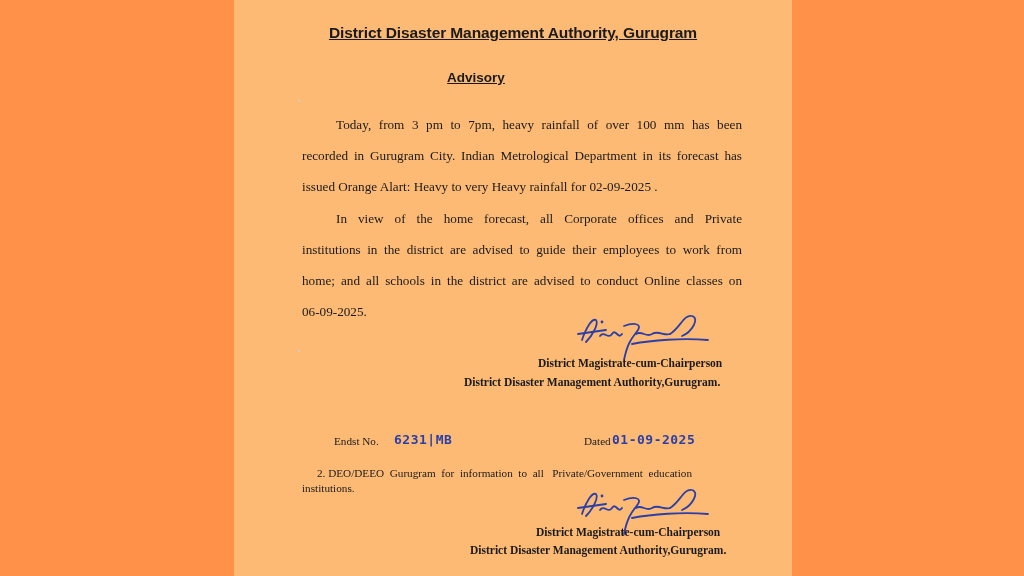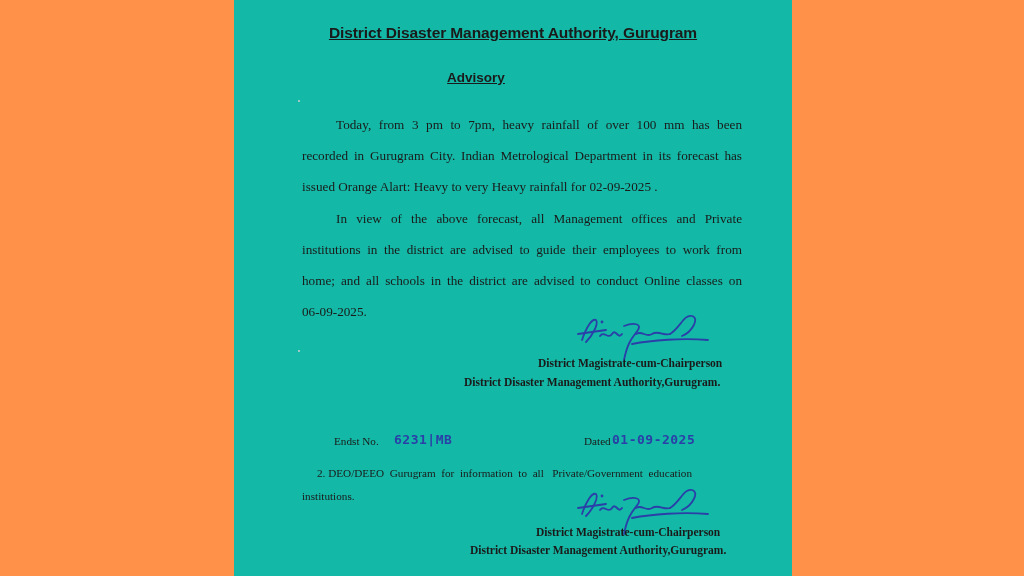--- a/index.html
+++ b/index.html
@@ -4,21 +4,21 @@
 <style>
   html, body { margin:0; padding:0; }
   body {
     width:1024px; height:576px; overflow:hidden;
     background:#FF9148;
     position:relative;
     font-family:"Liberation Serif", "DejaVu Serif", serif;
   }
   .page {
     position:absolute; left:234px; top:0; width:558px; height:576px;
-    background:#14b8a6;
+    background:#fdba74;
     color:#1a1a1a;
   }
   .abs { position:absolute; white-space:nowrap; }
   .title {
     left:0; width:558px; top:24px; text-align:center;
     font-family:"Liberation Sans", "DejaVu Sans", sans-serif;
     font-weight:bold; font-size:15.5px; text-decoration:underline;
     letter-spacing:-0.1px;
   }
   .subtitle {
@@ -55,21 +55,21 @@
 
   <div class="dot" style="left:64px; top:100px;"></div>
 
   <div class="para" style="top:109px;">
     <span class="line indent">Today, from 3 pm to 7pm, heavy rainfall of over 100 mm has been</span>
     <span class="line">recorded in Gurugram City. Indian Metrological Department in its forecast has</span>
     <span class="line last">issued Orange Alart: Heavy to very Heavy rainfall for  02-09-2025 .</span>
   </div>
 
   <div class="para" style="top:203px;">
-    <span class="line indent">In view of the above forecast, all Management offices and Private</span>
+    <span class="line indent">In view of the home forecast, all Corporate offices and Private</span>
     <span class="line">institutions in the district are advised to guide their employees to work from</span>
     <span class="line">home; and all schools in the district are advised to conduct Online classes on</span>
     <span class="line last">06-09-2025.</span>
   </div>
 
   <div class="dot" style="left:64px; top:350px;"></div>
 
   <svg class="sig" style="left:338px; top:310px;" width="140" height="52" viewBox="0 0 140 52">
     <g fill="none" stroke="#2a3fa8" stroke-width="1.8" stroke-linecap="round">
       <path d="M10 30 C14 18, 20 8, 24 10 C27 14, 20 26, 14 32"></path>
@@ -84,21 +84,21 @@
   </svg>
   <div class="abs sig-block" style="left:304px; top:357px;">District Magistrate-cum-Chairperson</div>
   <div class="abs sig-block" style="left:230px; top:376px;">District Disaster Management Authority,Gurugram.</div>
 
   <div class="abs small" style="left:100px; top:435px;">Endst No.</div>
   <div class="abs handwritten" style="left:160px; top:432px;">6231|MB</div>
   <div class="abs small" style="left:350px; top:435px;">Dated -</div>
   <div class="abs handwritten" style="left:378px; top:432px;">01-09-2025</div>
 
   <div class="abs small" style="left:83px; top:467px; width:422px; white-space:pre;">2. DEO/DEEO  Gurugram  for  information  to  all   Private/Government  education</div>
-  <div class="abs small" style="left:68px; top:482px;margin-top:8px;">institutions.</div>
+  <div class="abs small" style="left:68px; top:482px;">institutions.</div>
 
   <svg class="sig" style="left:338px; top:484px;" width="140" height="52" viewBox="0 0 140 52">
     <g fill="none" stroke="#2a3fa8" stroke-width="1.8" stroke-linecap="round">
       <path d="M10 30 C14 18, 20 8, 24 10 C27 14, 20 26, 14 32"></path>
       <path d="M6 24 L34 20"></path>
       <path d="M28 26 C32 20, 36 30, 40 24 C44 18, 46 30, 50 24"></path>
       <path d="M52 16 C62 12, 70 14, 66 20 C62 26, 56 30, 52 50"></path>
       <path d="M64 24 C70 20, 74 28, 80 24 C86 20, 92 26, 98 24"></path>
       <path d="M98 24 C108 18, 112 4, 120 6 C128 8, 120 22, 110 26"></path>
       <path d="M60 34 C80 30, 110 28, 136 30"></path>

